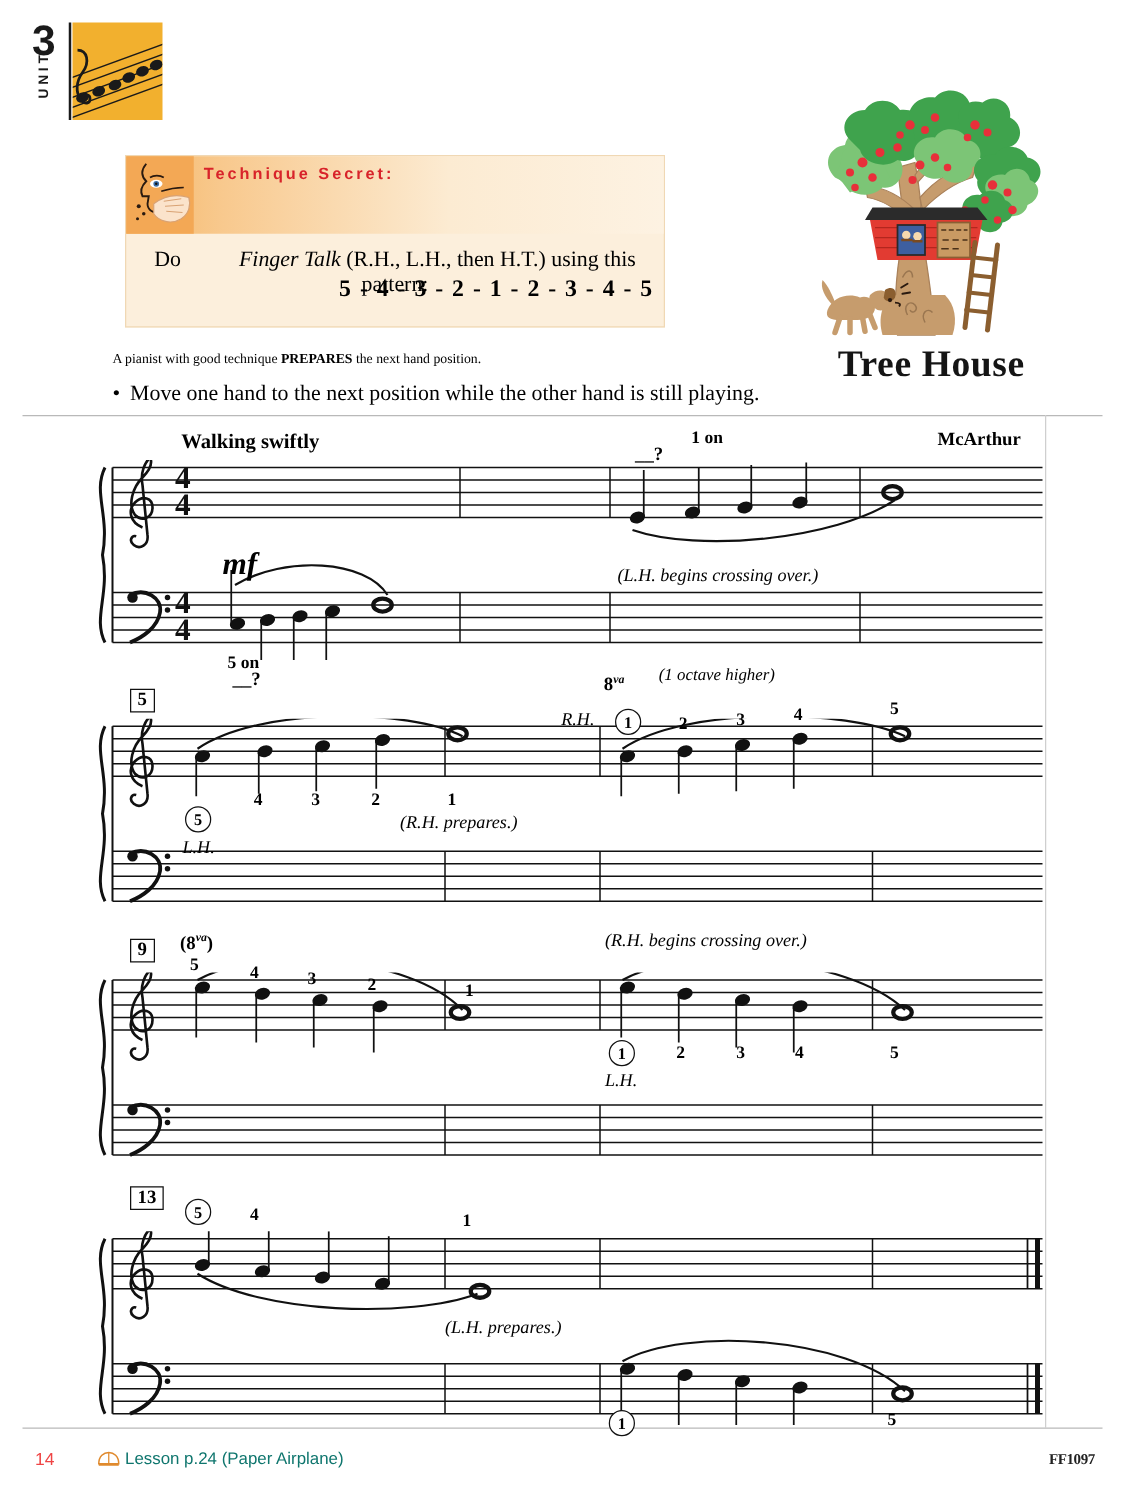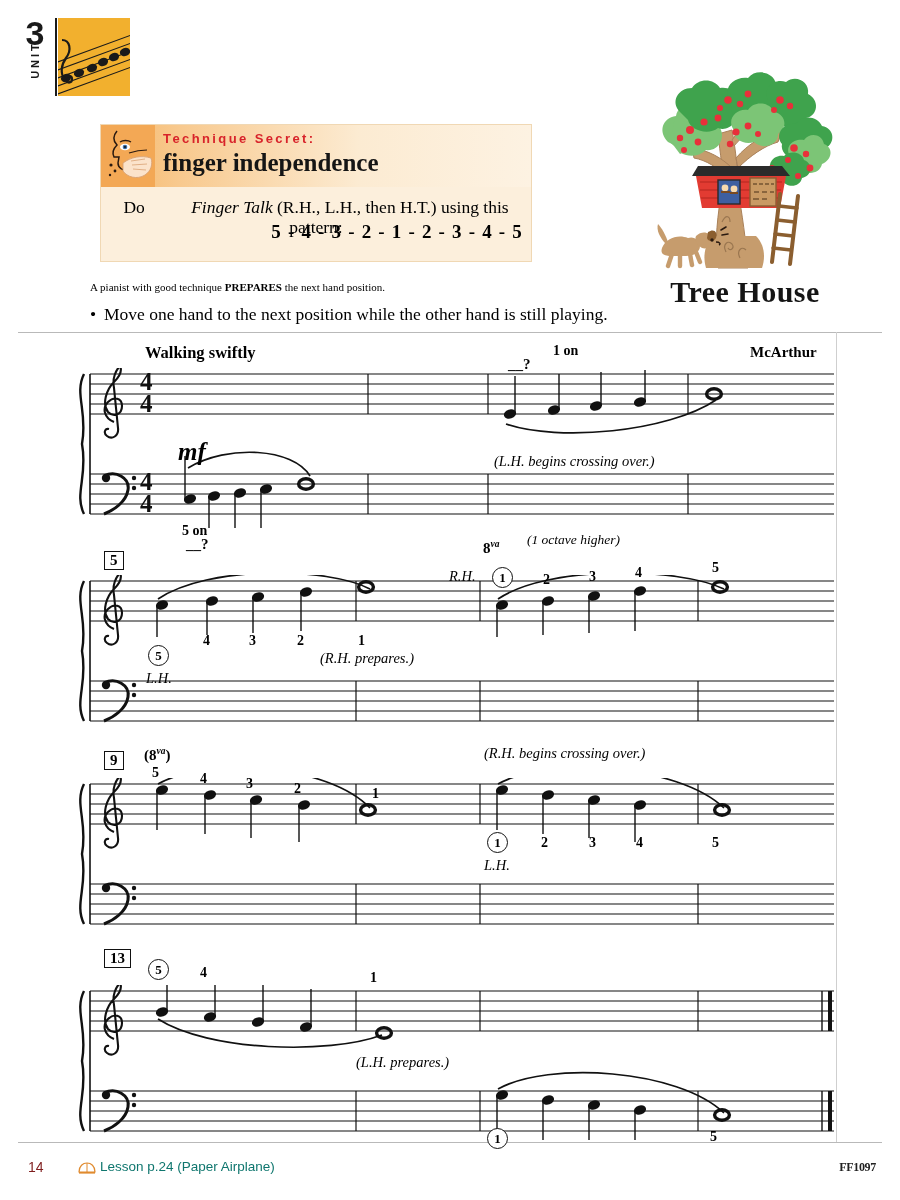--- a/index.html
+++ b/index.html
@@ -72,21 +72,21 @@
         display:inline-block;background:#fff;}
   .circnum{font-family:"Liberation Serif",serif;font-weight:bold;font-size:13px;
            width:19px;height:19px;border:1.4px solid #111;border-radius:50%;
            display:flex;align-items:center;justify-content:center;background:#fff;}
 
   .onq{font-family:"Liberation Serif",serif;font-weight:bold;font-size:14px;}
   .qline{font-family:"Liberation Serif",serif;font-weight:bold;font-size:15px;}
 
   
   #pagenum{left:28px;top:1159px;font-family:"Liberation Sans",sans-serif;
-           font-size:14px;color:#7f1d1d;}
+           font-size:14px;color:#ef4444;}
   #footer-ref{left:100px;top:1159px;font-family:"Liberation Sans",sans-serif;
               font-size:13.5px;color:#0f766e;}
   #footer-icon{left:78px;top:1160px;width:18px;height:13px;}
   #catalog{right:24px;top:1160px;font-family:"Liberation Serif",serif;
            font-weight:bold;font-size:12px;color:#222;letter-spacing:-0.3px;}
 </style>
 </head>
 <body>
 
 <div class="abs" id="unit-badge">
@@ -126,21 +126,20 @@
         <path d="M19 17 C22 15 27 15 30 17" stroke="#2a1a10" stroke-width="1.3" fill="none"></path>
         <path d="M28 28 C34 26 40 25 46 25" stroke="#2a1a10" stroke-width="1.2" fill="none"></path>
         <path d="M22 38 C30 32 40 30 50 33 C52 39 50 46 44 50 C36 55 26 52 22 46 Z" fill="#FBE3CB" stroke="#d9a273" stroke-width="0.9"></path>
         <path d="M30 36 L44 34 M31 40 L46 39 M32 44 L45 45" stroke="#d9a273" stroke-width="0.8" fill="none"></path>
         <circle cx="10" cy="40" r="1.6" fill="#2a1a10"></circle>
         <circle cx="14" cy="46" r="1.4" fill="#2a1a10"></circle>
         <circle cx="9" cy="50" r="1.2" fill="#2a1a10"></circle>
       </svg>
     </div>
     <div id="tech-title">Technique Secret:</div>
-    <div id="tech-sub">finger independence</div>
   </div>
   <div id="tech-line1"><span>Do </span><i>Finger Talk</i><span> (R.H., L.H., then H.T.) using this pattern:</span></div>
   <div id="tech-pattern">5 - 4 - 3 - 2 - 1 - 2 - 3 - 4 - 5</div>
 </div>
 
 <div class="abs" id="treehouse">
   <svg width="242" height="200" viewBox="0 0 242 200">
 
     <g fill="#C69C6D" stroke="#A9815A" stroke-width="1">
       <path d="M96 196 C92 170 96 140 100 118 C102 100 98 82 96 62 L110 58

